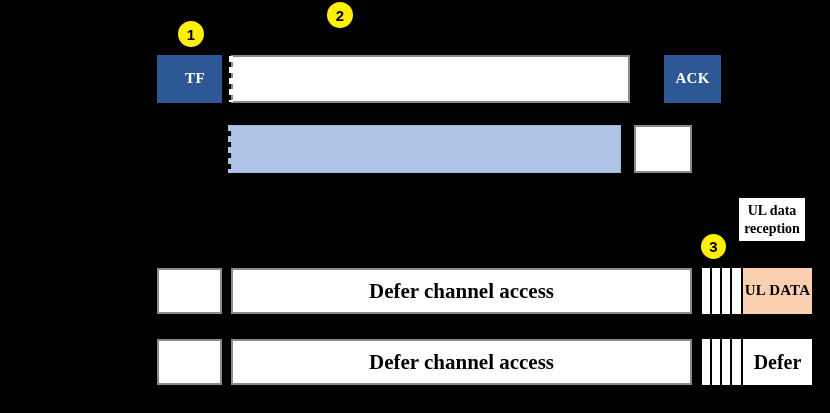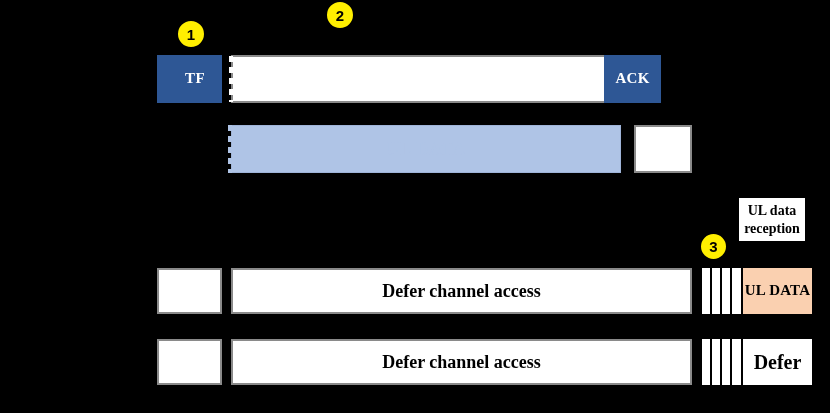--- a/index.html
+++ b/index.html
@@ -41,21 +41,21 @@
     background: #2E5795;
     color: #ffffff;
     border: 1px solid #2E5795;
     font-size: 15px;
     letter-spacing: .3px;
   }
   .blk.white {
     background: #ffffff;
     color: #000000;
     border: 2px solid #8a8a8a;
-    font-size: 18px;
+    font-size: 21px;
   }
   .blk.white-plain {
     background: #ffffff;
     color: #000000;
     border: 2px solid #8a8a8a;
   }
   .blk.lightblue {
     background: #AFC4E6;
     color: #000000;
     border: 1px solid #9fb4d8;
@@ -139,21 +139,21 @@
 <div class="stage">
 
   <div class="blk navy" style="left:157px; top:55px; width:65px; height:48px;padding-left:11px;">
     <span>TF</span>
   </div>
 
   <div class="blk white dash-left white-edge" style="left:231px; top:55px; width:399px; height:48px;">
     <span>UL data reception</span>
   </div>
 
-  <div class="blk navy" style="left:604px; top:55px; width:57px; height:48px;">
+  <div class="blk navy" style="left:664px; top:55px; width:57px; height:48px;">
     <span>ACK</span>
   </div>
 
   <div class="blk lightblue dash-left lb-edge" style="left:231px; top:125px; width:390px; height:48px;">
     <span>UL DATA</span>
   </div>
 
   <div class="blk white-plain" style="left:634px; top:125px; width:58px; height:48px;"></div>
 
   <div class="blk labelbox" style="left:737px; top:196px; width:70px; height:47px;">

